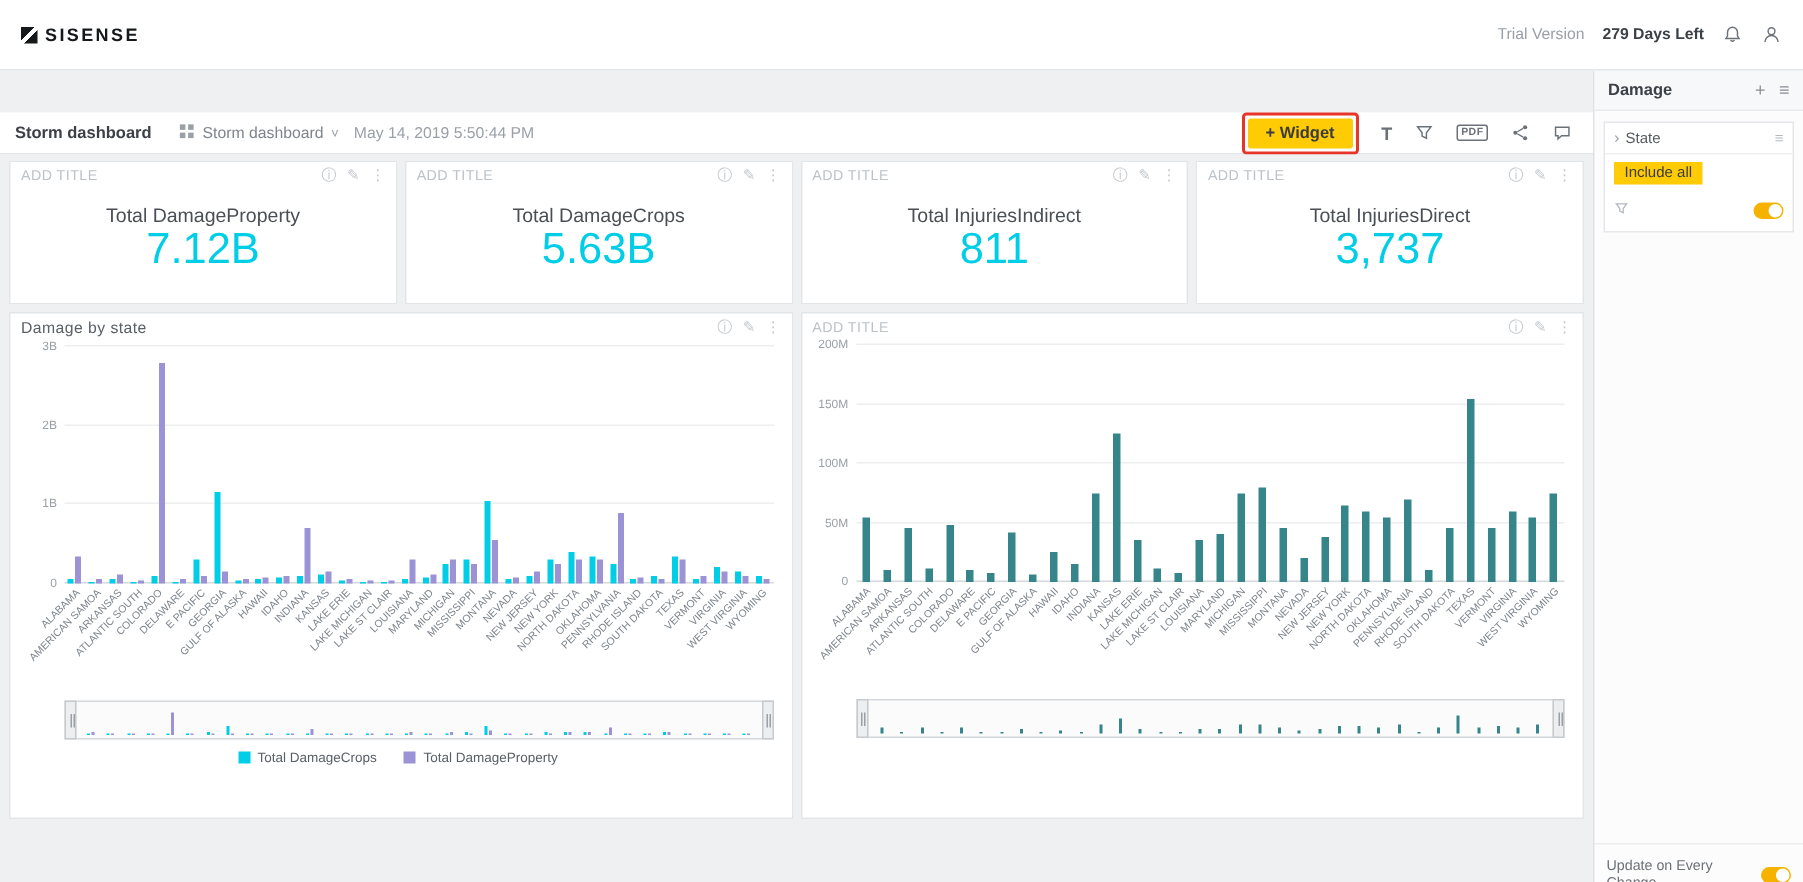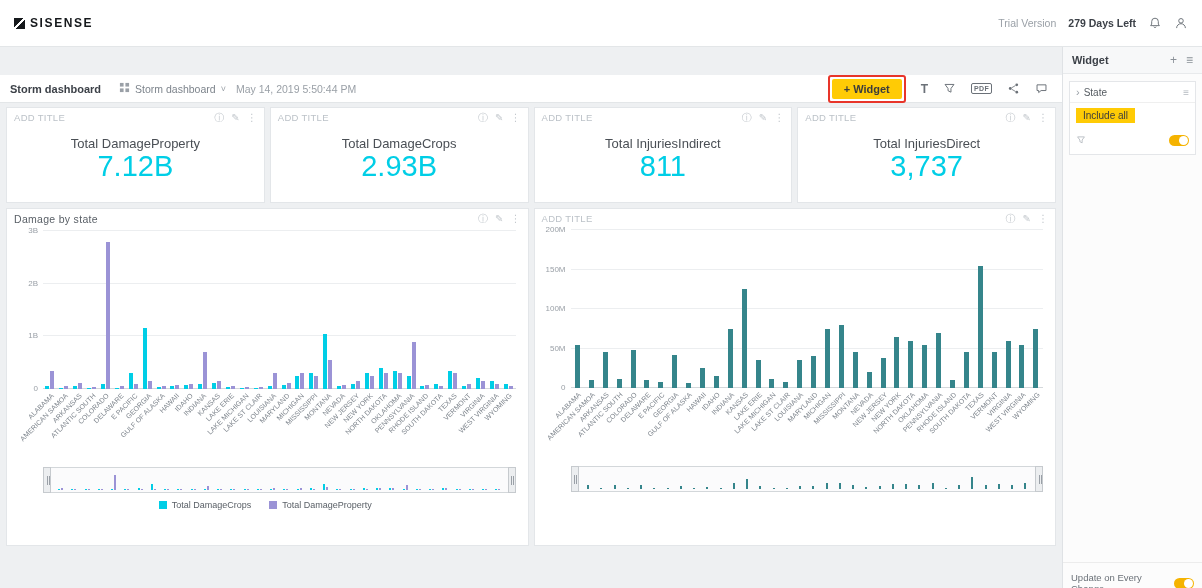--- a/index.html
+++ b/index.html
@@ -191,21 +191,21 @@
           <div class="widget-header">
             <span class="widget-title">ADD TITLE</span>
             <span class="widget-icons">
               <span>ⓘ</span>
               <span>✎</span>
               <span>⋮</span>
             </span>
           </div>
           <div class="kpi-body">
             <span class="kpi-label">Total DamageCrops</span>
-            <span class="kpi-value">2.93B</span>
+            <span class="kpi-value">5.63B</span>
           </div>
         </div>
         <div class="widget kpi">
           <div class="widget-header">
             <span class="widget-title">ADD TITLE</span>
             <span class="widget-icons">
               <span>ⓘ</span>
               <span>✎</span>
               <span>⋮</span>
             </span>
@@ -1006,21 +1006,21 @@
             </div>
           </div>
         </div>
 
       </div>
     </main>
   </div>
 
   <aside class="filters">
     <div class="filters-header">
-      <span class="filters-title">Widget</span>
+      <span class="filters-title">Damage</span>
       <span class="filters-hicons">
         <span>+</span>
         <span>≡</span>
       </span>
     </div>
     <div class="filter-card">
       <div class="filter-card-top">
         <span class="filter-chevron">›</span>
         <span>State</span>
         <span class="spacer"></span>

